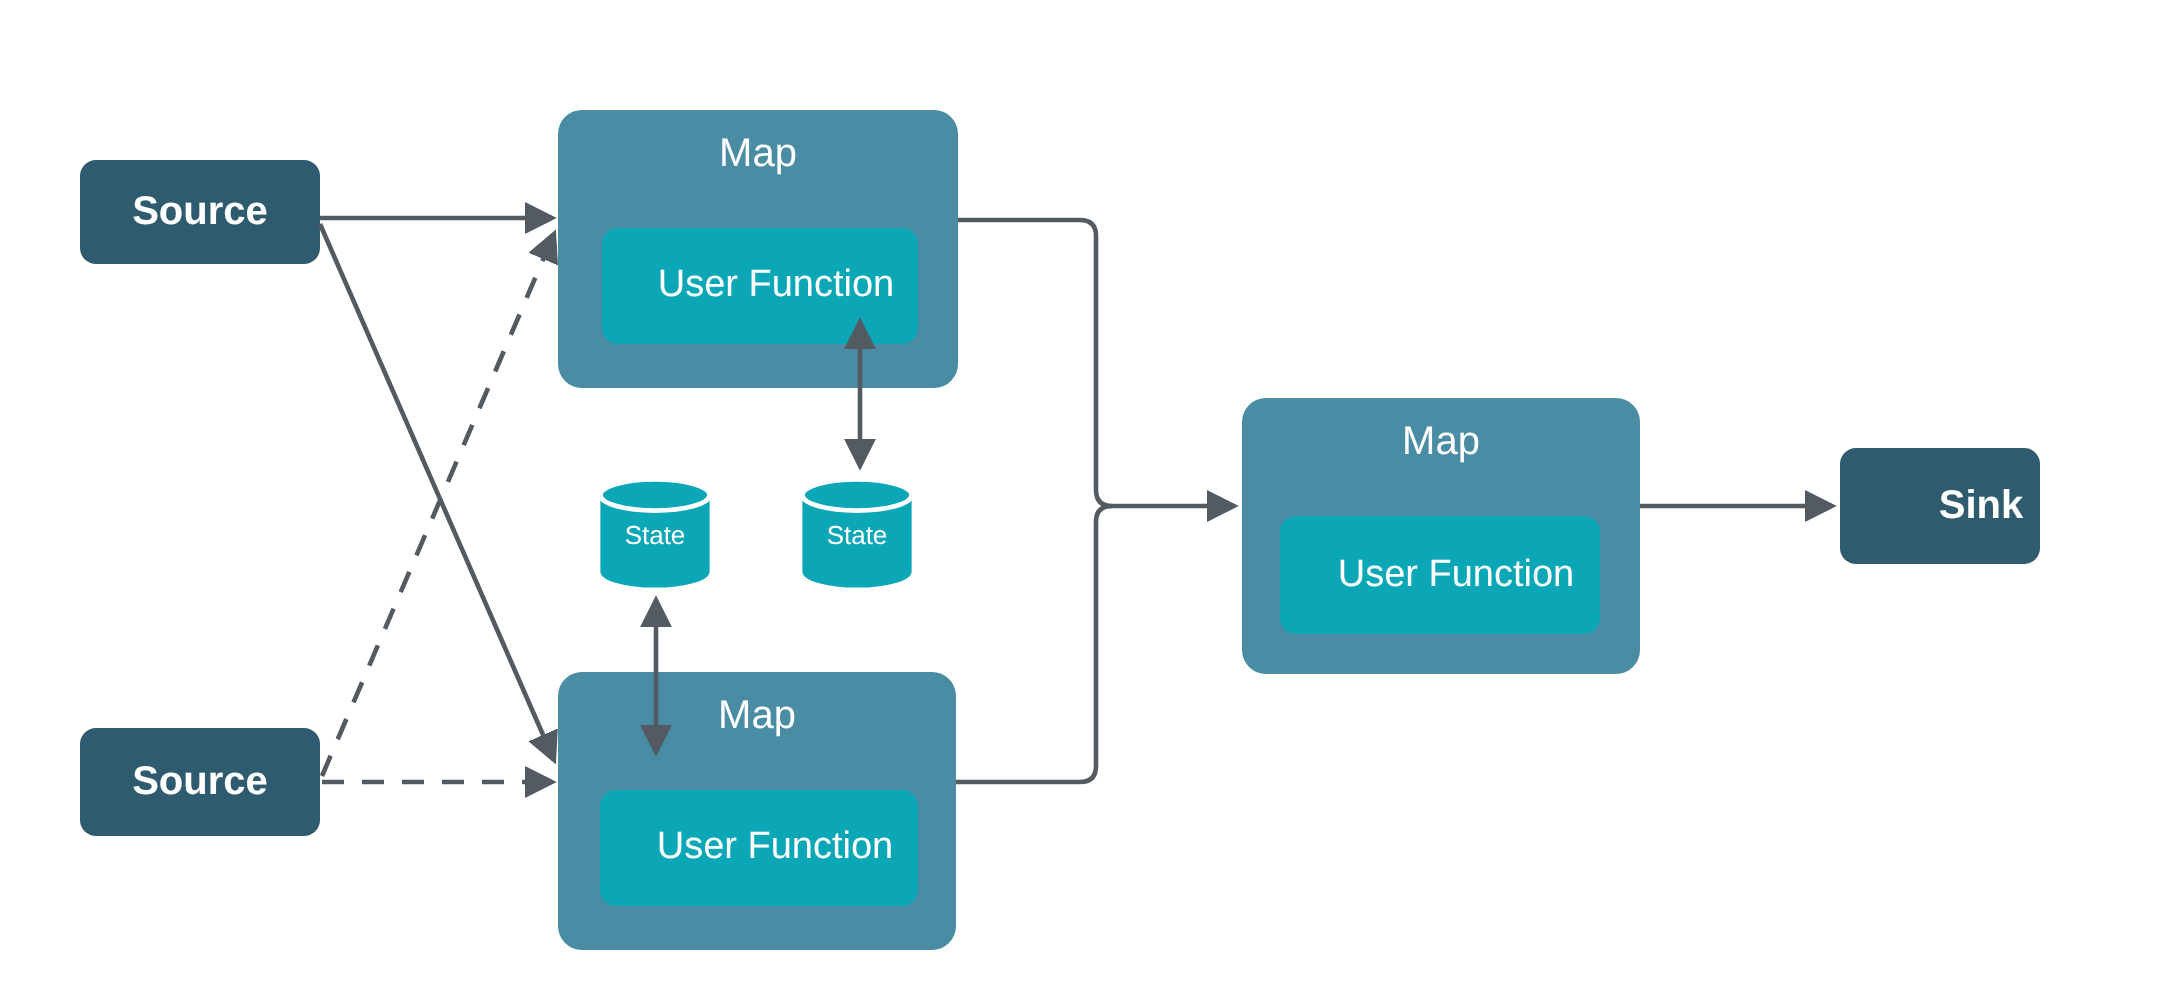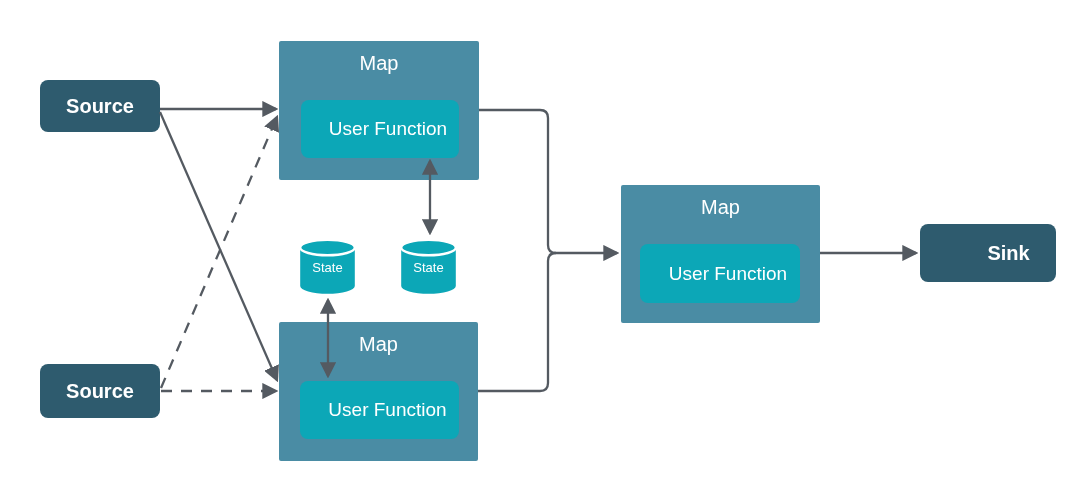--- a/index.html
+++ b/index.html
@@ -25,22 +25,23 @@
     align-items: center;
     justify-content: center;
     color: var(--label);
     border-radius: 8px;
     font-size: 20px;
   }
   .endpoint { background: var(--dark); font-weight: bold; }
   .map {
     position: absolute;
     background: var(--operator);
-    border-radius: 2px;
+    border-radius: 12px;
     color: var(--label);
+    margin-top: 14px;
   }
   .map-label {
     position: absolute;
     top: 11px;
     left: 0;
     right: 0;
     text-align: center;
     font-size: 20px;
     color: var(--label);
   }
@@ -104,21 +105,21 @@
   <div class="map" style="left:279px; top:322px; width:199px; height:139px;">
     <div class="map-label">Map</div>
     <div class="uf" style="left:21px;">User Function</div>
   </div>
 
   <div class="map" style="left:621px; top:185px; width:199px; height:138px;">
     <div class="map-label">Map</div>
     <div class="uf" style="left:19px; width:160px; height:59px;">User Function</div>
   </div>
 
-  <div class="node endpoint" style="left:920px; top:224px; width:136px; height:58px;padding-left:41px;">Sink</div>
+  <div class="node endpoint" style="left:920px; top:224px; width:100px; height:58px;padding-left:41px;">Sink</div>
 
   <div class="cyl" style="left:299px; top:238px;">
     <svg width="57" height="57" viewBox="0 0 57 57">
       <path d="M1.2,9.5 V48 a27.3,7.8 0 0 0 54.6,0 V9.5 Z" fill="var(--accent)"></path>
       <ellipse cx="28.5" cy="9.5" rx="27.3" ry="7.8" fill="var(--accent)" stroke="#ffffff" stroke-width="2.4"></ellipse>
     </svg>
     <span class="cyl-label">State</span>
   </div>
 
   <div class="cyl" style="left:400px; top:238px;">

